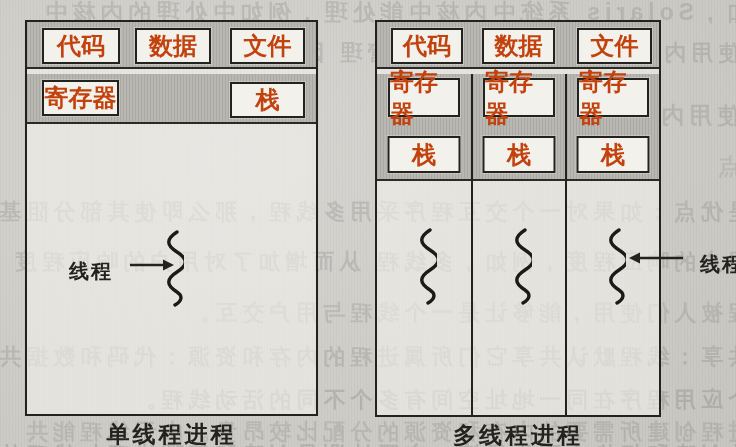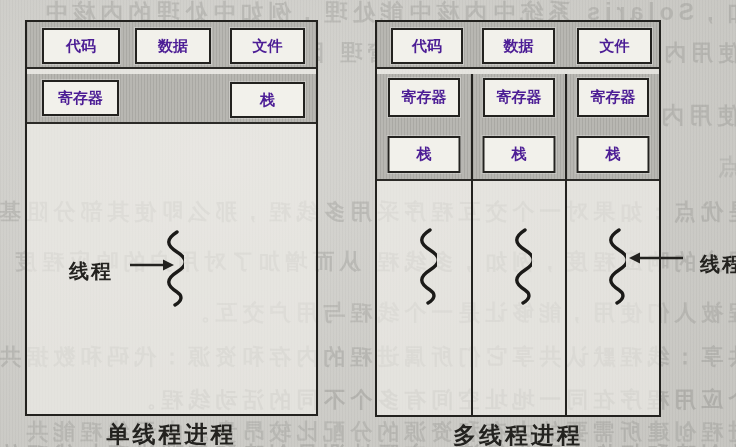--- a/index.html
+++ b/index.html
@@ -48,21 +48,21 @@
       repeating-linear-gradient(90deg, rgba(70,70,66,0.10) 0 1px, rgba(255,255,255,0.04) 1px 3px),
       #b5b4af;
   }
   .band.top{top:0;height:47px;border-bottom:2px solid #2b2a27;}
   .band.second{top:52px;height:50px;border-bottom:2px solid #2b2a27;}
 
   .wbox{
     position:absolute;box-sizing:border-box;
     border:2px solid #23221f;background:#f2f1eb;
     display:flex;align-items:center;justify-content:center;
-    font-size:15px;font-weight:700;color:#4c1d95;
+    font-size:24px;font-weight:700;color:#c2410c;
     box-shadow:0 0 0 1px rgba(255,255,255,0.25);
   }
   
   .L-code {left:15px; top:6px;width:78px;height:36px;}
   .L-data {left:108px;top:6px;width:76px;height:36px;}
   .L-files{left:203px;top:6px;width:75px;height:36px;}
   .L-reg  {left:15px; top:6px;width:77px;height:36px;}
   .L-stk  {left:203px;top:8px;width:75px;height:36px;}
   
   .R-code {left:14px; top:6px;width:72px;height:36px;}

